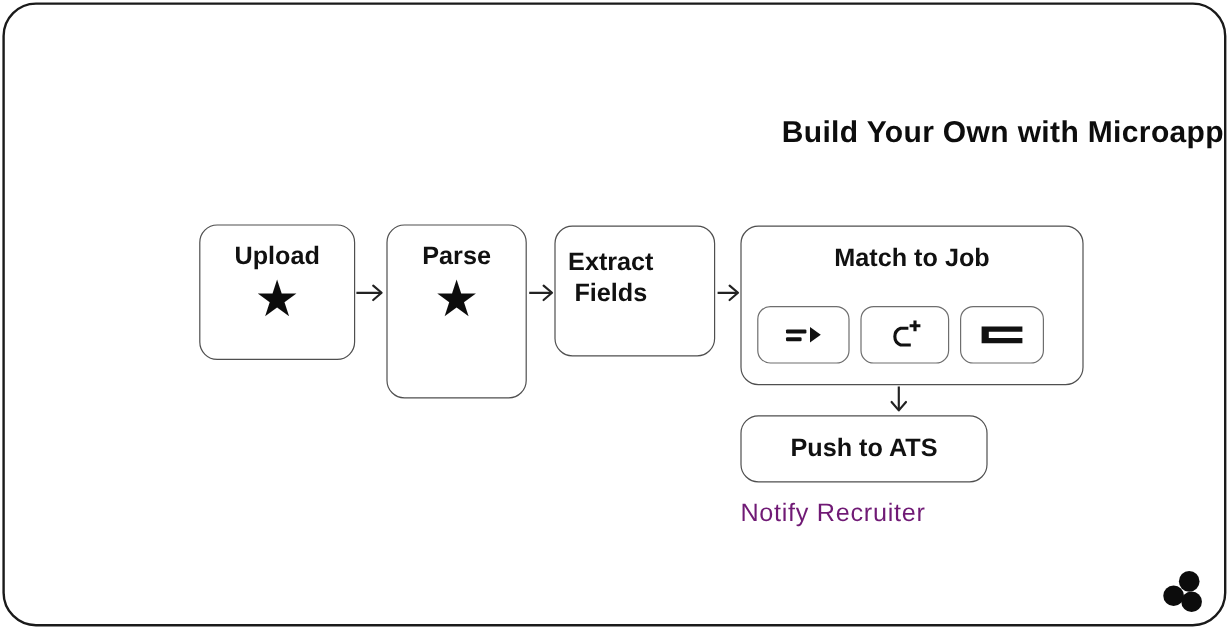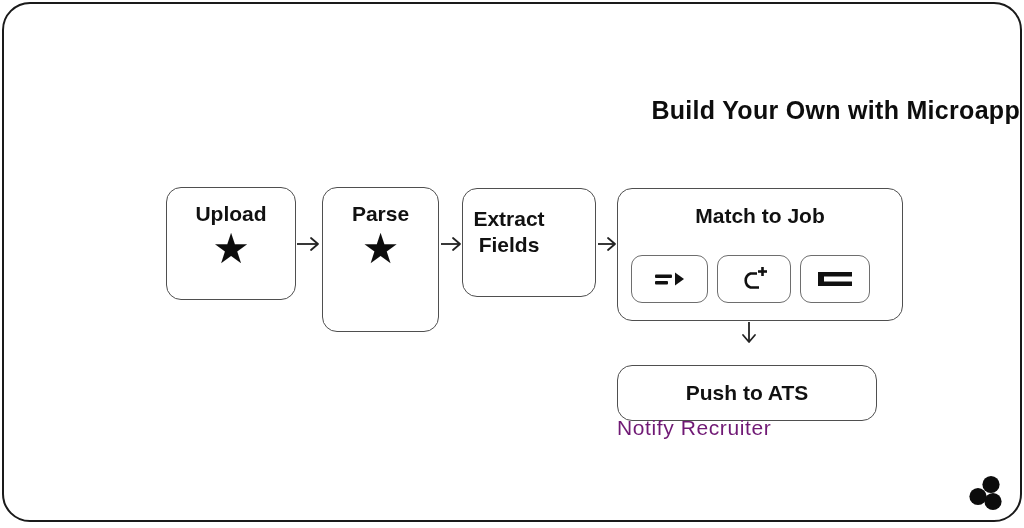--- a/index.html
+++ b/index.html
@@ -48,21 +48,21 @@
     font-size: 21px;
     font-weight: 700;
     color: #111111;
     text-align: center;
     line-height: 26px;
   }
   .node-upload { left: 162px; top: 183px; width: 130px; height: 113px; }
   .node-parse  { left: 318px; top: 183px; width: 117px; height: 145px; }
   .node-extract{ left: 458px; top: 184px; width: 134px; height: 109px; }
   .node-match  { left: 613px; top: 184px; width: 286px; height: 133px; }
-  .node-push   { left: 613px; top: 361px; width: 260px; height: 56px; }
+  .node-push   { left: 613px; top: 342px; width: 206px; height: 56px; }
 
   .node-upload, .node-parse {
     display: flex;
     flex-direction: column;
     align-items: center;
     padding-top: 13px;
   }
   .star {
     font-family: "DejaVu Sans", sans-serif;
     font-size: 42px;

